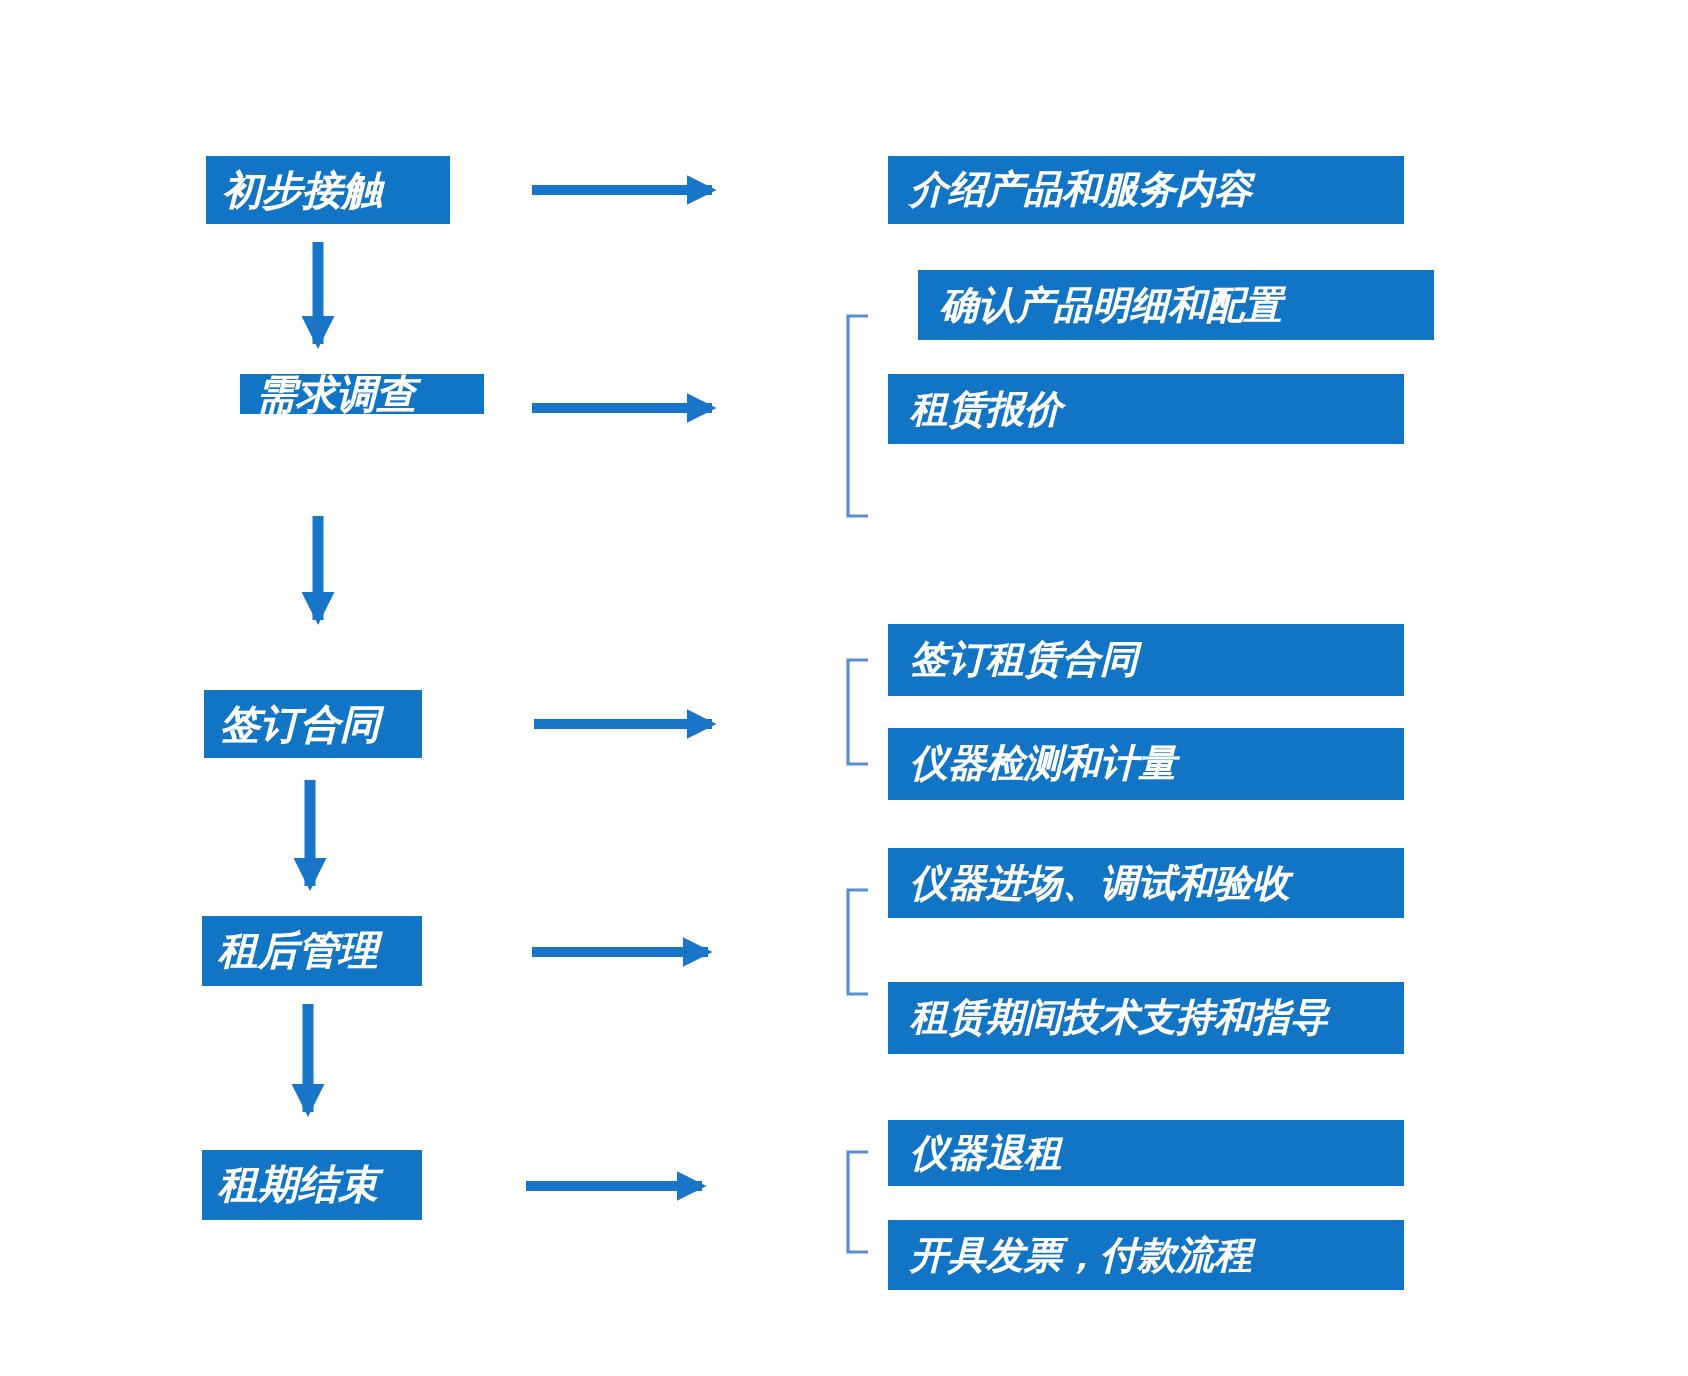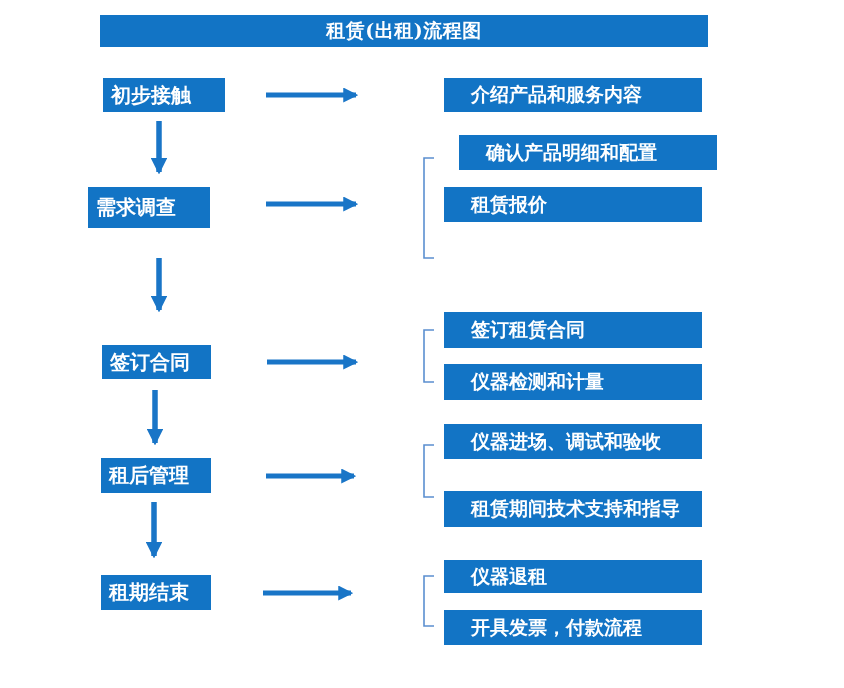--- a/index.html
+++ b/index.html
@@ -30,34 +30,35 @@
   }
   .stage, .detail {
     position: absolute;
     background: var(--box, #1274C5);
     color: var(--box_text, #ffffff);
     font-weight: bold;
     display: flex;
     align-items: center;
     box-sizing: border-box;
     white-space: nowrap;
+    font-style: italic;
   }
   .stage {
     font-size: 20px;
     padding-left: 8px;
   }
   .detail {
     left: 444px;
     width: 258px;
     font-size: 19px;
-    padding-left: 27px;
+    padding-left: 11px;
   }
   
   .s1 { left: 103px; top: 78px;  width: 122px; height: 34px; }
-  .s2 { left: 88px; top: 187px; width: 122px; height: 41px; }
+  .s2 { left: 120px; top: 187px; width: 122px; height: 20px; }
   .s3 { left: 102px; top: 345px; width: 109px; height: 34px; }
   .s4 { left: 101px; top: 458px; width: 110px; height: 35px; }
   .s5 { left: 101px; top: 575px; width: 110px; height: 35px; }
   
   .d1  { top: 78px;  height: 34px; }
   .d2  { top: 135px; height: 35px; margin-left: 15px; }
   .d3  { top: 187px; height: 35px; }
   .d4  { top: 245px; height: 36px; }
   .d5  { top: 312px; height: 36px; }
   .d6  { top: 364px; height: 36px; }
@@ -72,23 +73,20 @@
     pointer-events: none;
   }
   .arrow-line { stroke: var(--arrow, #1975C7); }
   .bracket-line { stroke: var(--bracket, #5B8FD0); fill: none; }
 </style>
 </head>
 <body>
 
 <div class="canvas">
 
-  <div class="title-bar">
-    <span>租赁(出租)流程图</span>
-  </div>
 
   <div class="stage s1">初步接触</div>
   <div class="stage s2">需求调查</div>
   <div class="stage s3">签订合同</div>
   <div class="stage s4">租后管理</div>
   <div class="stage s5">租期结束</div>
 
   <div class="detail d1">介绍产品和服务内容</div>
   <div class="detail d2">确认产品明细和配置</div>
   <div class="detail d3">租赁报价</div>

